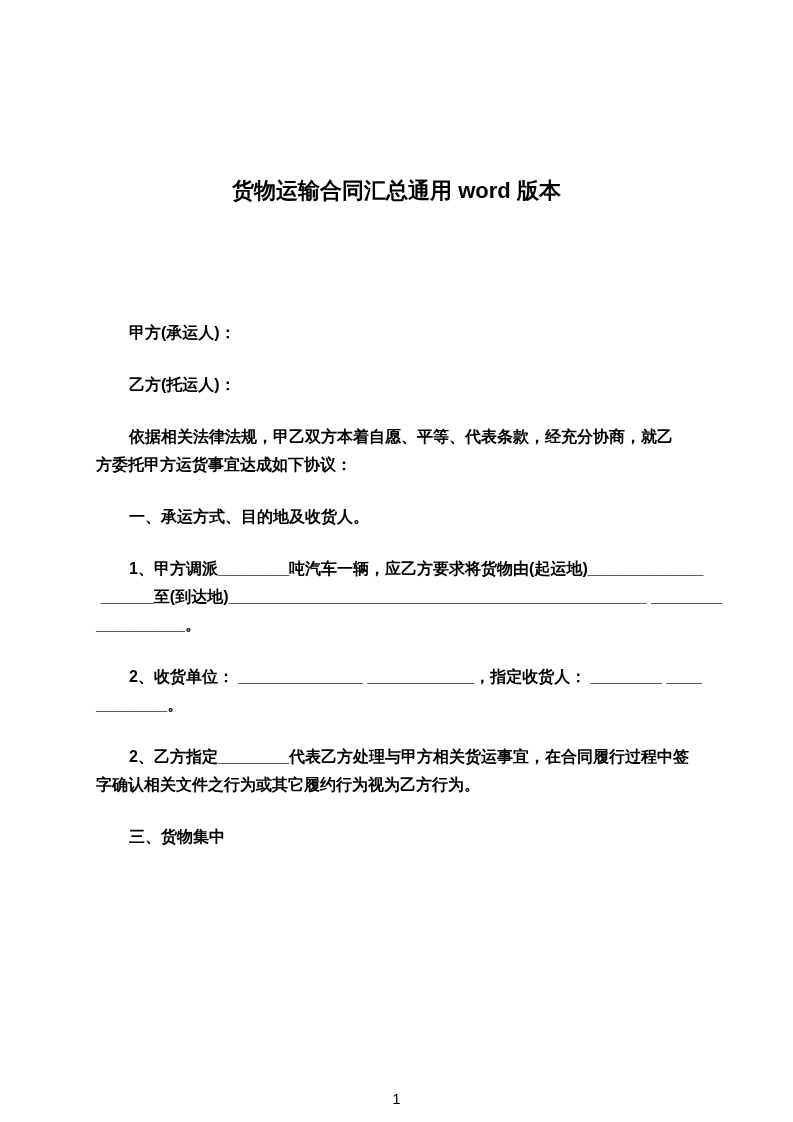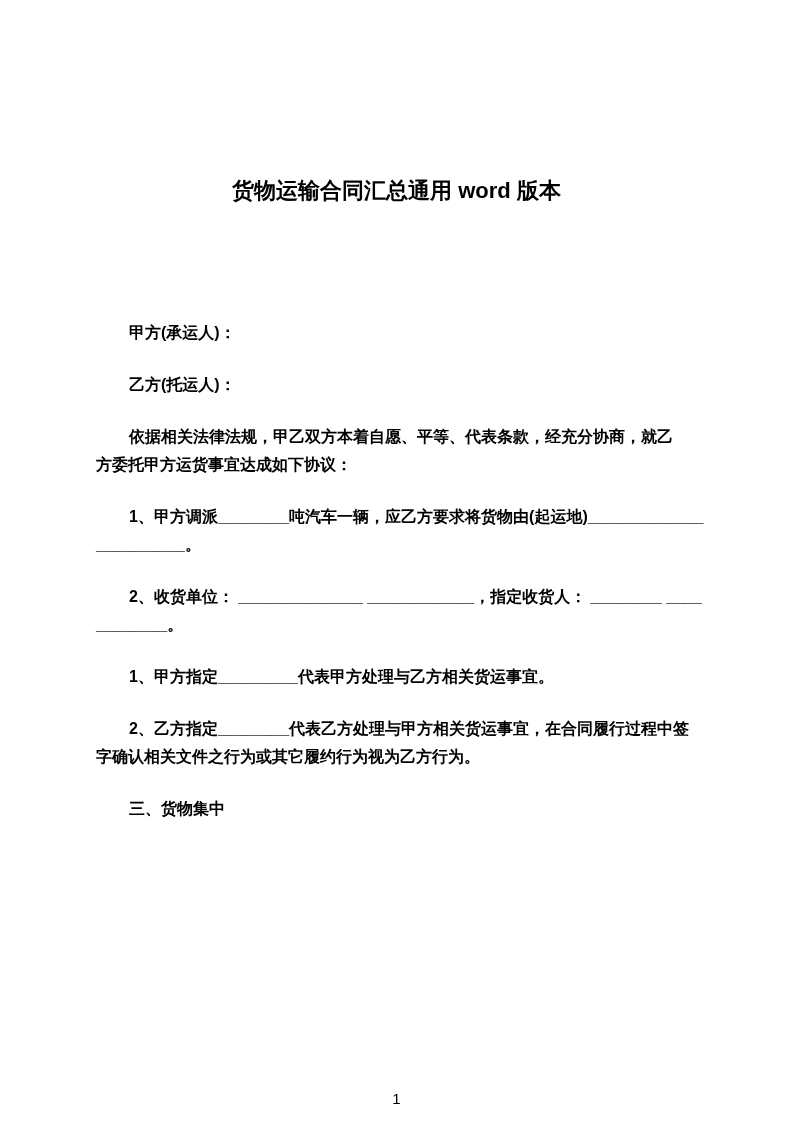--- a/index.html
+++ b/index.html
@@ -56,25 +56,26 @@
 
 <div class="page">
 
   <div class="title">货物运输合同汇总通用 word 版本</div>
 
   <div class="body">
     <div class="line para indent">甲方(承运人)：</div>
     <div class="line para indent">乙方(托运人)：</div>
     <div class="line para indent">依据相关法律法规，甲乙双方本着自愿、平等、代表条款，经充分协商，就乙</div>
     <div class="line">方委托甲方运货事宜达成如下协议：</div>
+    <div class="line para indent">一、承运方式、目的地及收货人。</div>
     <div class="line para indent">1、甲方调派________吨汽车一辆，应乙方要求将货物由(起运地)_____________</div>
+    <div class="line"> ______至(到达地)_______________________________________________ ________</div>
     <div class="line">__________。</div>
     <div class="line para indent">2、收货单位： ______________ ____________，指定收货人： ________ ____</div>
     <div class="line">________。</div>
-    <div class="line para indent">1、甲方指定_________代表甲方处理与乙方相关货运事宜。</div>
     <div class="line para indent">2、乙方指定________代表乙方处理与甲方相关货运事宜，在合同履行过程中签</div>
     <div class="line">字确认相关文件之行为或其它履约行为视为乙方行为。</div>
     <div class="line para indent">三、货物集中</div>
   </div>
 
   <div class="footer">1</div>
 
 </div>
 
 </body></html>

